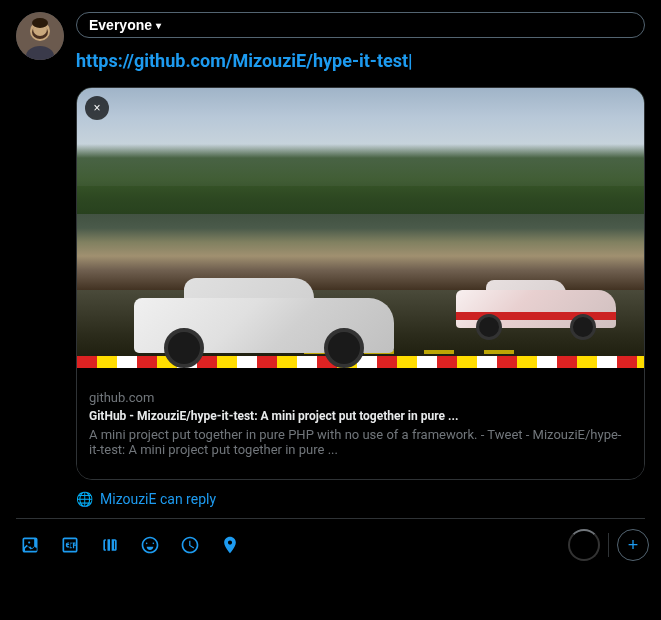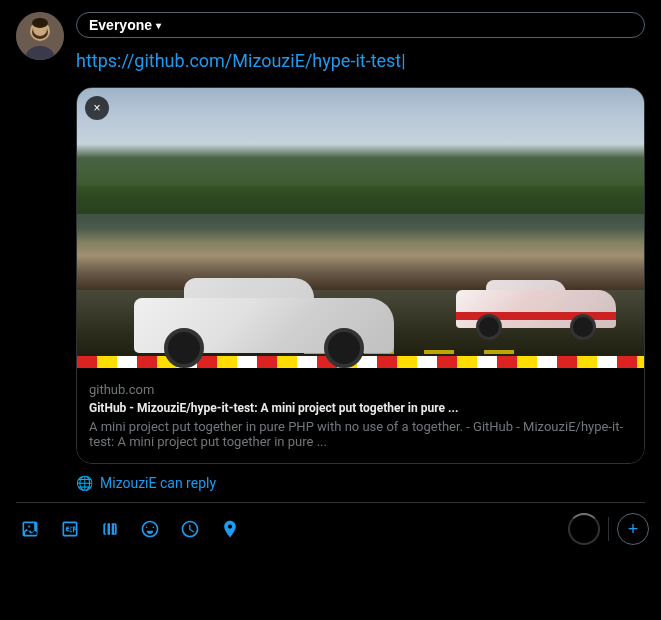--- a/index.html
+++ b/index.html
@@ -61,21 +61,21 @@
 
     .audience-selector .chevron {
       font-size: 10px;
       color: #fff;
     }
 
     .url-text {
       font-size: 18px;
       color: #1d9bf0;
       padding: 4px 0;
-      font-weight: 400;
+      font-weight: 700;
       word-break: break-all;
     }
 
     .url-cursor::after {
       content: '|';
       color: #1d9bf0;
       animation: blink 1s infinite;
     }
 
     @keyframes blink {
@@ -304,21 +304,21 @@
     .curb-bottom {
       position: absolute;
       bottom: 0;
       left: 0;
       right: 0;
       height: 12px;
       background: repeating-linear-gradient(90deg, #dd2222 0px, #dd2222 20px, #ffdd00 20px, #ffdd00 40px, #ffffff 40px, #ffffff 60px);
     }
 
     .preview-info {
-      padding: 14px 12px;
+      padding: 22px 12px;
       background: #000;
     }
 
     .preview-source {
       font-size: 13px;
       color: #71767b;
       margin-bottom: 4px;
     }
 
     .preview-title {
@@ -500,21 +500,21 @@
             <div class="car-secondary-body"></div>
             <div class="car-secondary-stripe"></div>
             <div class="car-s-wheel-f"></div>
             <div class="car-s-wheel-r"></div>
           </div>
         </div>
 
         <div class="preview-info">
           <div class="preview-source">github.com</div>
           <div class="preview-title">GitHub - MizouziE/hype-it-test: A mini project put together in pure ...</div>
-          <div class="preview-desc">A mini project put together in pure PHP with no use of a together. - GitHub - MizouziE/hype-it-test: A mini project put together in pure ...</div>
+          <div class="preview-desc">A mini project put together in pure PHP with no use of a framework. - Tweet - MizouziE/hype-it-test: A mini project put together in pure ...</div>
         </div>
 
       </div>
 
     </div>
   </div>
 
   <div class="reply-info">
     <span class="reply-icon">🌐</span>
     <span>MizouziE can reply</span>

